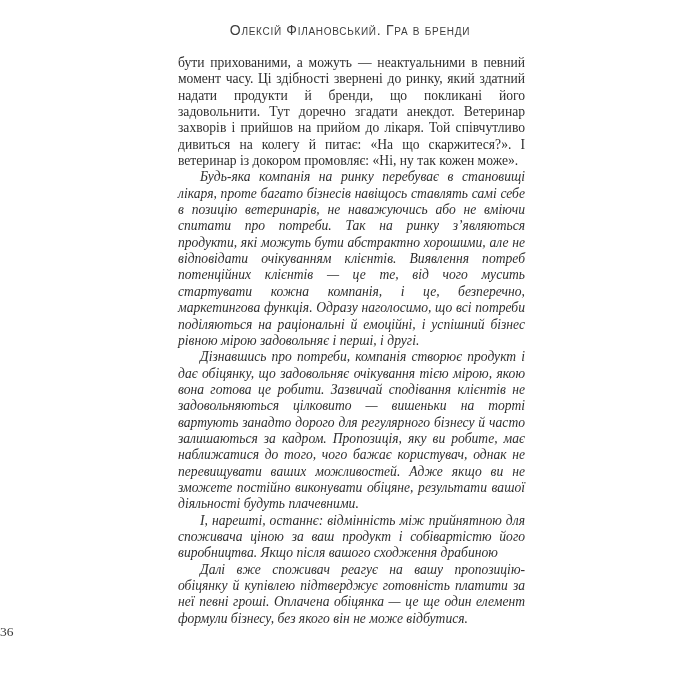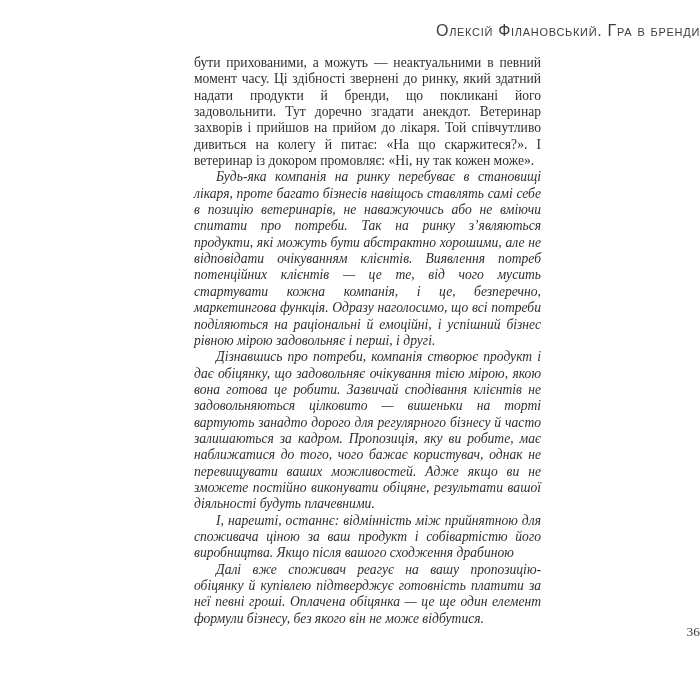--- a/index.html
+++ b/index.html
@@ -12,53 +12,52 @@
     width: 700px;
     height: 700px;
     background: #ffffff;
     overflow: hidden;
   }
   .running-head {
     position: absolute;
     top: 22px;
     left: 0;
     right: 0;
-    text-align: right;
+    text-align: center;
     font-family: "Liberation Sans", sans-serif;
     font-variant: small-caps;
-    font-size: 16px;
+    font-size: 14px;
     letter-spacing: 0.7px;
     color: #3d3d3d;
   }
   .text-block {
     position: absolute;
     left: 178px;
     top: 55px;
     width: 347px;
     font-family: "Liberation Serif", "DejaVu Serif", serif;
     font-size: 13.6px;
     line-height: 16.35px;
     color: #2e2e2e;
     text-align: justify;
-    margin-left: 16px;
   }
   .text-block p {
     margin: 0;
     padding: 0;
   }
   .text-block p.indented {
     text-indent: 22px;
     font-style: italic;
   }
   .page-number {
     position: absolute;
     top: 624px;
     left: 0;
     right: 0;
-    text-align: right;
+    text-align: left;
     font-family: "Liberation Serif", "DejaVu Serif", serif;
     font-size: 13.5px;
     color: #383838;
   }
 </style>
 </head>
 <body>
 
 <div class="page">
 

